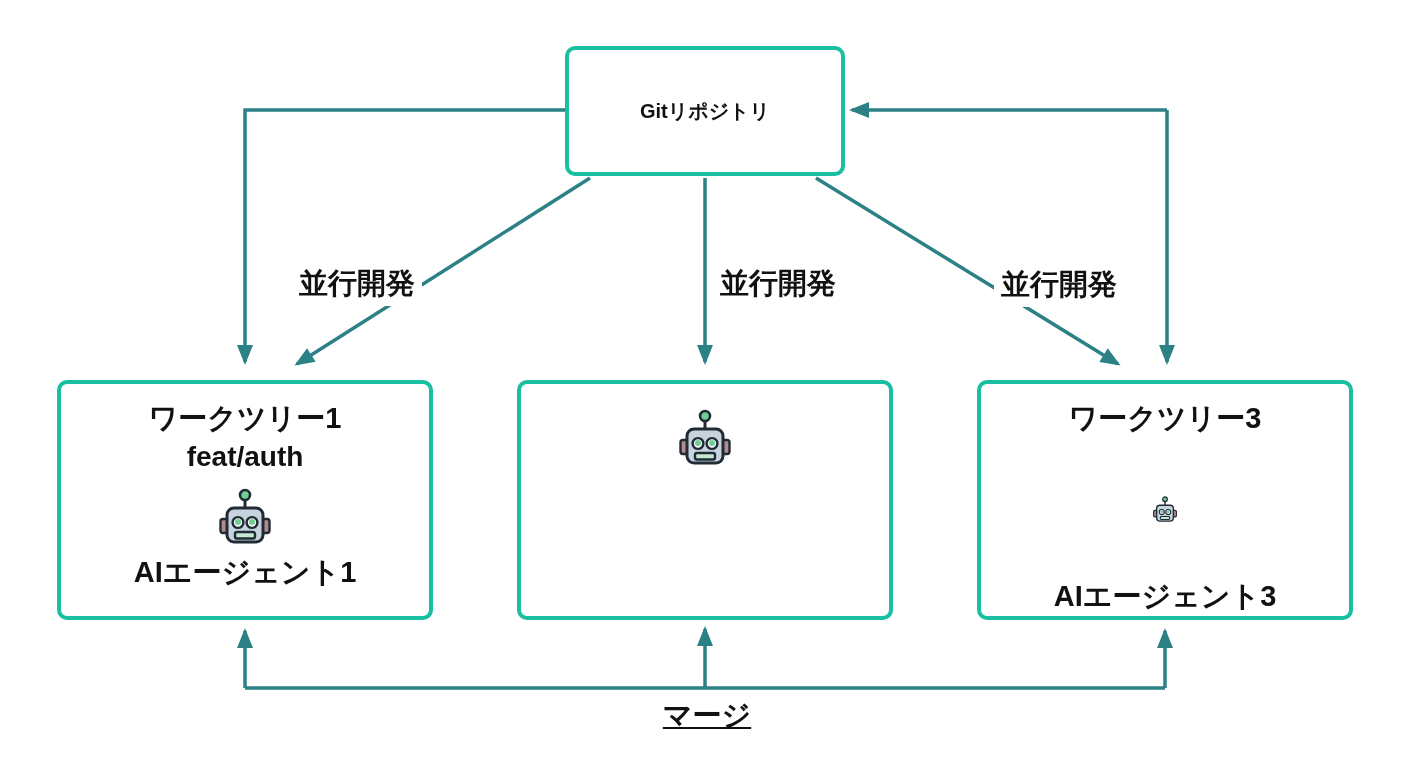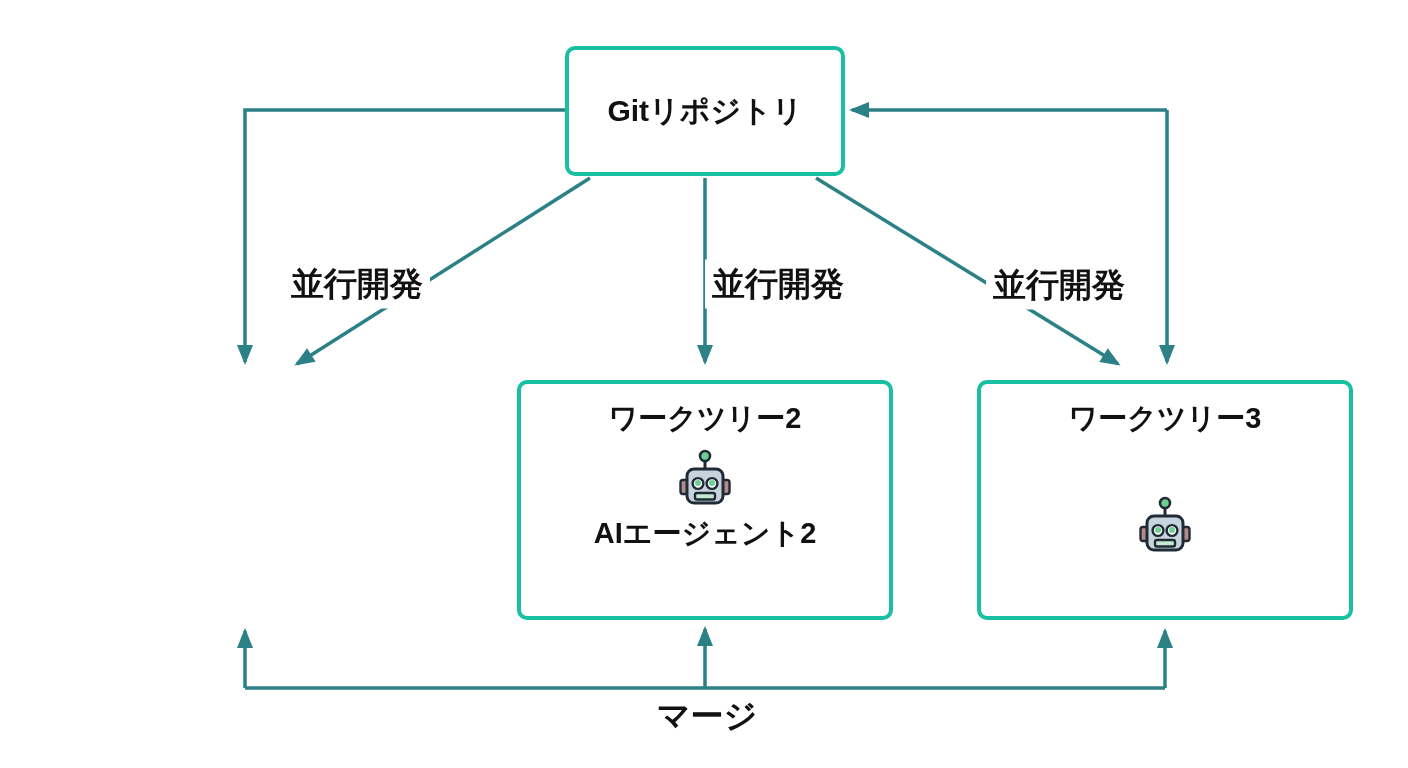--- a/index.html
+++ b/index.html
@@ -25,38 +25,38 @@
     background:#fff;
     border:4px solid var(--node-border);
     border-radius:10px;
     box-sizing:border-box;
     display:flex;flex-direction:column;
     align-items:center;justify-content:center;
     z-index:2;
     text-align:center;
   }
   .node-git{left:565px;top:46px;width:280px;height:130px;}
-  .node-git .node-title{font-size:30px;font-weight:700;}
+  .node-git .node-title{font-size:20px;font-weight:700;}
   .node-wt{top:380px;width:376px;height:240px;justify-content:flex-start;padding-top:14px;}
   .wt1{left:57px;} .wt2{left:517px;} .wt3{left:977px;gap:47px;}
   .wt-title,.wt-branch,.wt-agent{font-size:29px;font-weight:700;line-height:1.38;}
   .wt-branch{font-size:28px;}
   .robot{margin:11px 0 6px 0;display:block;}
   .edge-label{
     position:absolute;z-index:3;
     transform:translate(-50%,-50%);
     background:var(--bg);
     padding:2px 7px;
-    font-size:33px;font-weight:700;
+    font-size:29px;font-weight:700;
     white-space:nowrap;
   }
   .lbl-1{left:357px;top:284px;}
   .lbl-2{left:778px;top:284px;}
   .lbl-3{left:1059px;top:285px;}
-  .lbl-merge{left:707px;top:716px;}
+  .lbl-merge{left:707px;top:716px;text-decoration:underline;}
 </style>
 </head>
 <body>
 
 <div class="stage">
 
   <svg width="0" height="0" style="position:absolute" aria-hidden="true">
     <defs>
       <g id="robot-def">
         <line x1="26" y1="10" x2="26" y2="21" stroke="#212b36" stroke-width="3"></line>
@@ -95,34 +95,41 @@
     <path class="e" d="M245,688 H1165"></path>
     <path class="e" d="M245,688 V631" marker-end="url(#ah)"></path>
     <path class="e" d="M705,688 V629" marker-end="url(#ah)"></path>
     <path class="e" d="M1165,688 V631" marker-end="url(#ah)"></path>
   </svg>
 
   <div class="node node-git">
     <span class="node-title">Gitリポジトリ</span>
   </div>
 
-
-  <div class="node node-wt wt2">
-    <span class="wt-title">ワークツリー2</span>
+  <div class="node node-wt wt1">
+    <span class="wt-title">ワークツリー1</span>
+    <span class="wt-branch">feat/auth</span>
     <svg class="robot" width="54" height="58" viewBox="0 0 52 58">
         <use href="#robot-def"></use>
       </svg>
-    <span class="wt-agent">AIエージェント2</span>
+    <span class="wt-agent">AIエージェント1</span>
+  </div>
+
+  <div class="node node-wt wt2">
+    <svg class="robot" width="54" height="58" viewBox="0 0 52 58">
+        <use href="#robot-def"></use>
+      </svg>
   </div>
 
   <div class="node node-wt wt3">
     <span class="wt-title">ワークツリー3</span>
     <svg class="robot" width="54" height="58" viewBox="0 0 52 58">
         <use href="#robot-def"></use>
       </svg>
+    <span class="wt-agent">AIエージェント3</span>
   </div>
 
   <div class="edge-label lbl-1">並行開発</div>
   <div class="edge-label lbl-2">並行開発</div>
   <div class="edge-label lbl-3">並行開発</div>
   <div class="edge-label lbl-merge">マージ</div>
 
 </div>
 
 </body></html>

